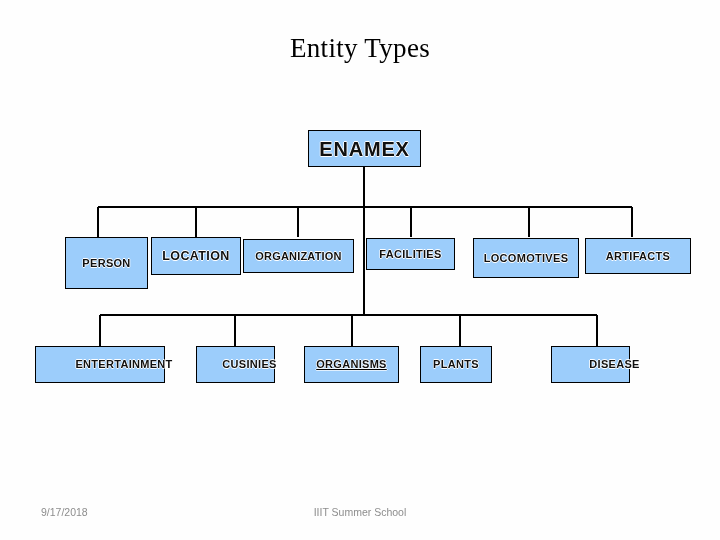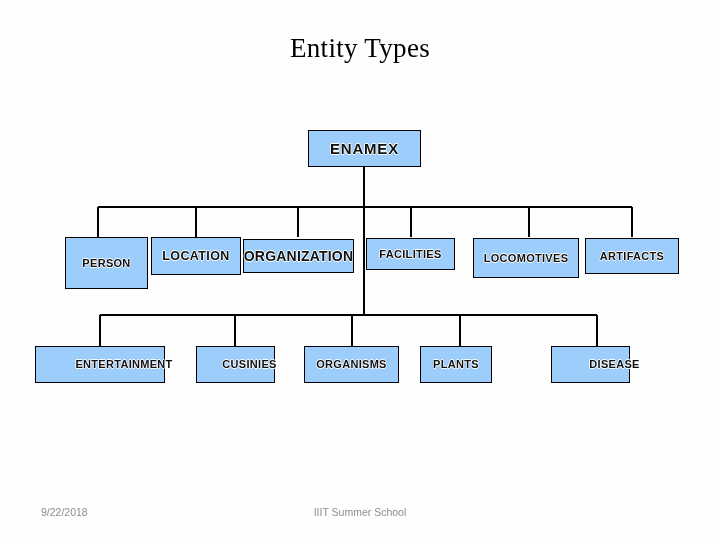--- a/index.html
+++ b/index.html
@@ -71,24 +71,24 @@
     letter-spacing: 0.2px;
     white-space: nowrap;
     line-height: 1;
     text-shadow:
        0.7px 0 0 #ffffff,
       -0.7px 0 0 #ffffff,
        0 0.7px 0 #ffffff,
        0 -0.7px 0 #ffffff;
   }
   .node.root { border-width: 1.6px; }
-  .node.root .node-label { font-size: 15px; letter-spacing: 0.8px; }
+  .node.root .node-label { font-size: 20px; letter-spacing: 0.8px; }
   .size-lg .node-label { font-size: 12.5px; letter-spacing: 0.4px; text-align: center; }
   .size-md .node-label { font-size: 11px;   letter-spacing: 0.3px; }
-  .size-sm .node-label { font-size:  14px; letter-spacing: 0.2px; }
+  .size-sm .node-label { font-size:  11px; letter-spacing: 0.2px; }
 
   
   #footer {
     position: absolute;
     left: 0;
     top: 505px;
     width: 720px;
     height: 24px;
   }
   #footer .f-item {
@@ -151,41 +151,41 @@
     </div>
     <div class="node size-sm" style="left:243px; top:239px; width:111px; height:34px;">
       <span class="node-label">ORGANIZATION</span>
     </div>
     <div class="node size-md" style="left:366px; top:238px; width:89px; height:32px;">
       <span class="node-label">FACILITIES</span>
     </div>
     <div class="node size-md" style="left:473px; top:238px; width:106px; height:40px;">
       <span class="node-label">LOCOMOTIVES</span>
     </div>
-    <div class="node size-md" style="left:585px; top:238px; width:94px; height:36px;">
+    <div class="node size-md" style="left:585px; top:238px; width:106px; height:36px;">
       <span class="node-label">ARTIFACTS</span>
     </div>
 
     <div class="node size-md" style="left:35px; top:346px; width:130px; height:37px;padding-left:48px;">
       <span class="node-label">ENTERTAINMENT</span>
     </div>
     <div class="node size-md" style="left:196px; top:346px; width:79px; height:37px;padding-left:28px;">
       <span class="node-label">CUSINIES</span>
     </div>
-    <div class="node size-md" style="left:304px; top:346px; width:95px; height:37px;">
+    <div class="node size-md" style="left:304px; top:346px; width:95px; height:37px;text-decoration:underline;">
       <span class="node-label">ORGANISMS</span>
     </div>
     <div class="node size-md" style="left:420px; top:346px; width:72px; height:37px;">
       <span class="node-label">PLANTS</span>
     </div>
     <div class="node size-md" style="left:551px; top:346px; width:79px; height:37px;padding-left:48px;">
       <span class="node-label">DISEASE</span>
     </div>
 
   </div>
 
   <div id="footer">
-    <div class="f-item" id="footer-date">9/22/2018</div>
+    <div class="f-item" id="footer-date">9/17/2018</div>
     <div class="f-item" id="footer-center">IIIT Summer School</div>
     <div class="f-item" id="footer-page">22</div>
   </div>
 
 </div>
 
 </body></html>

